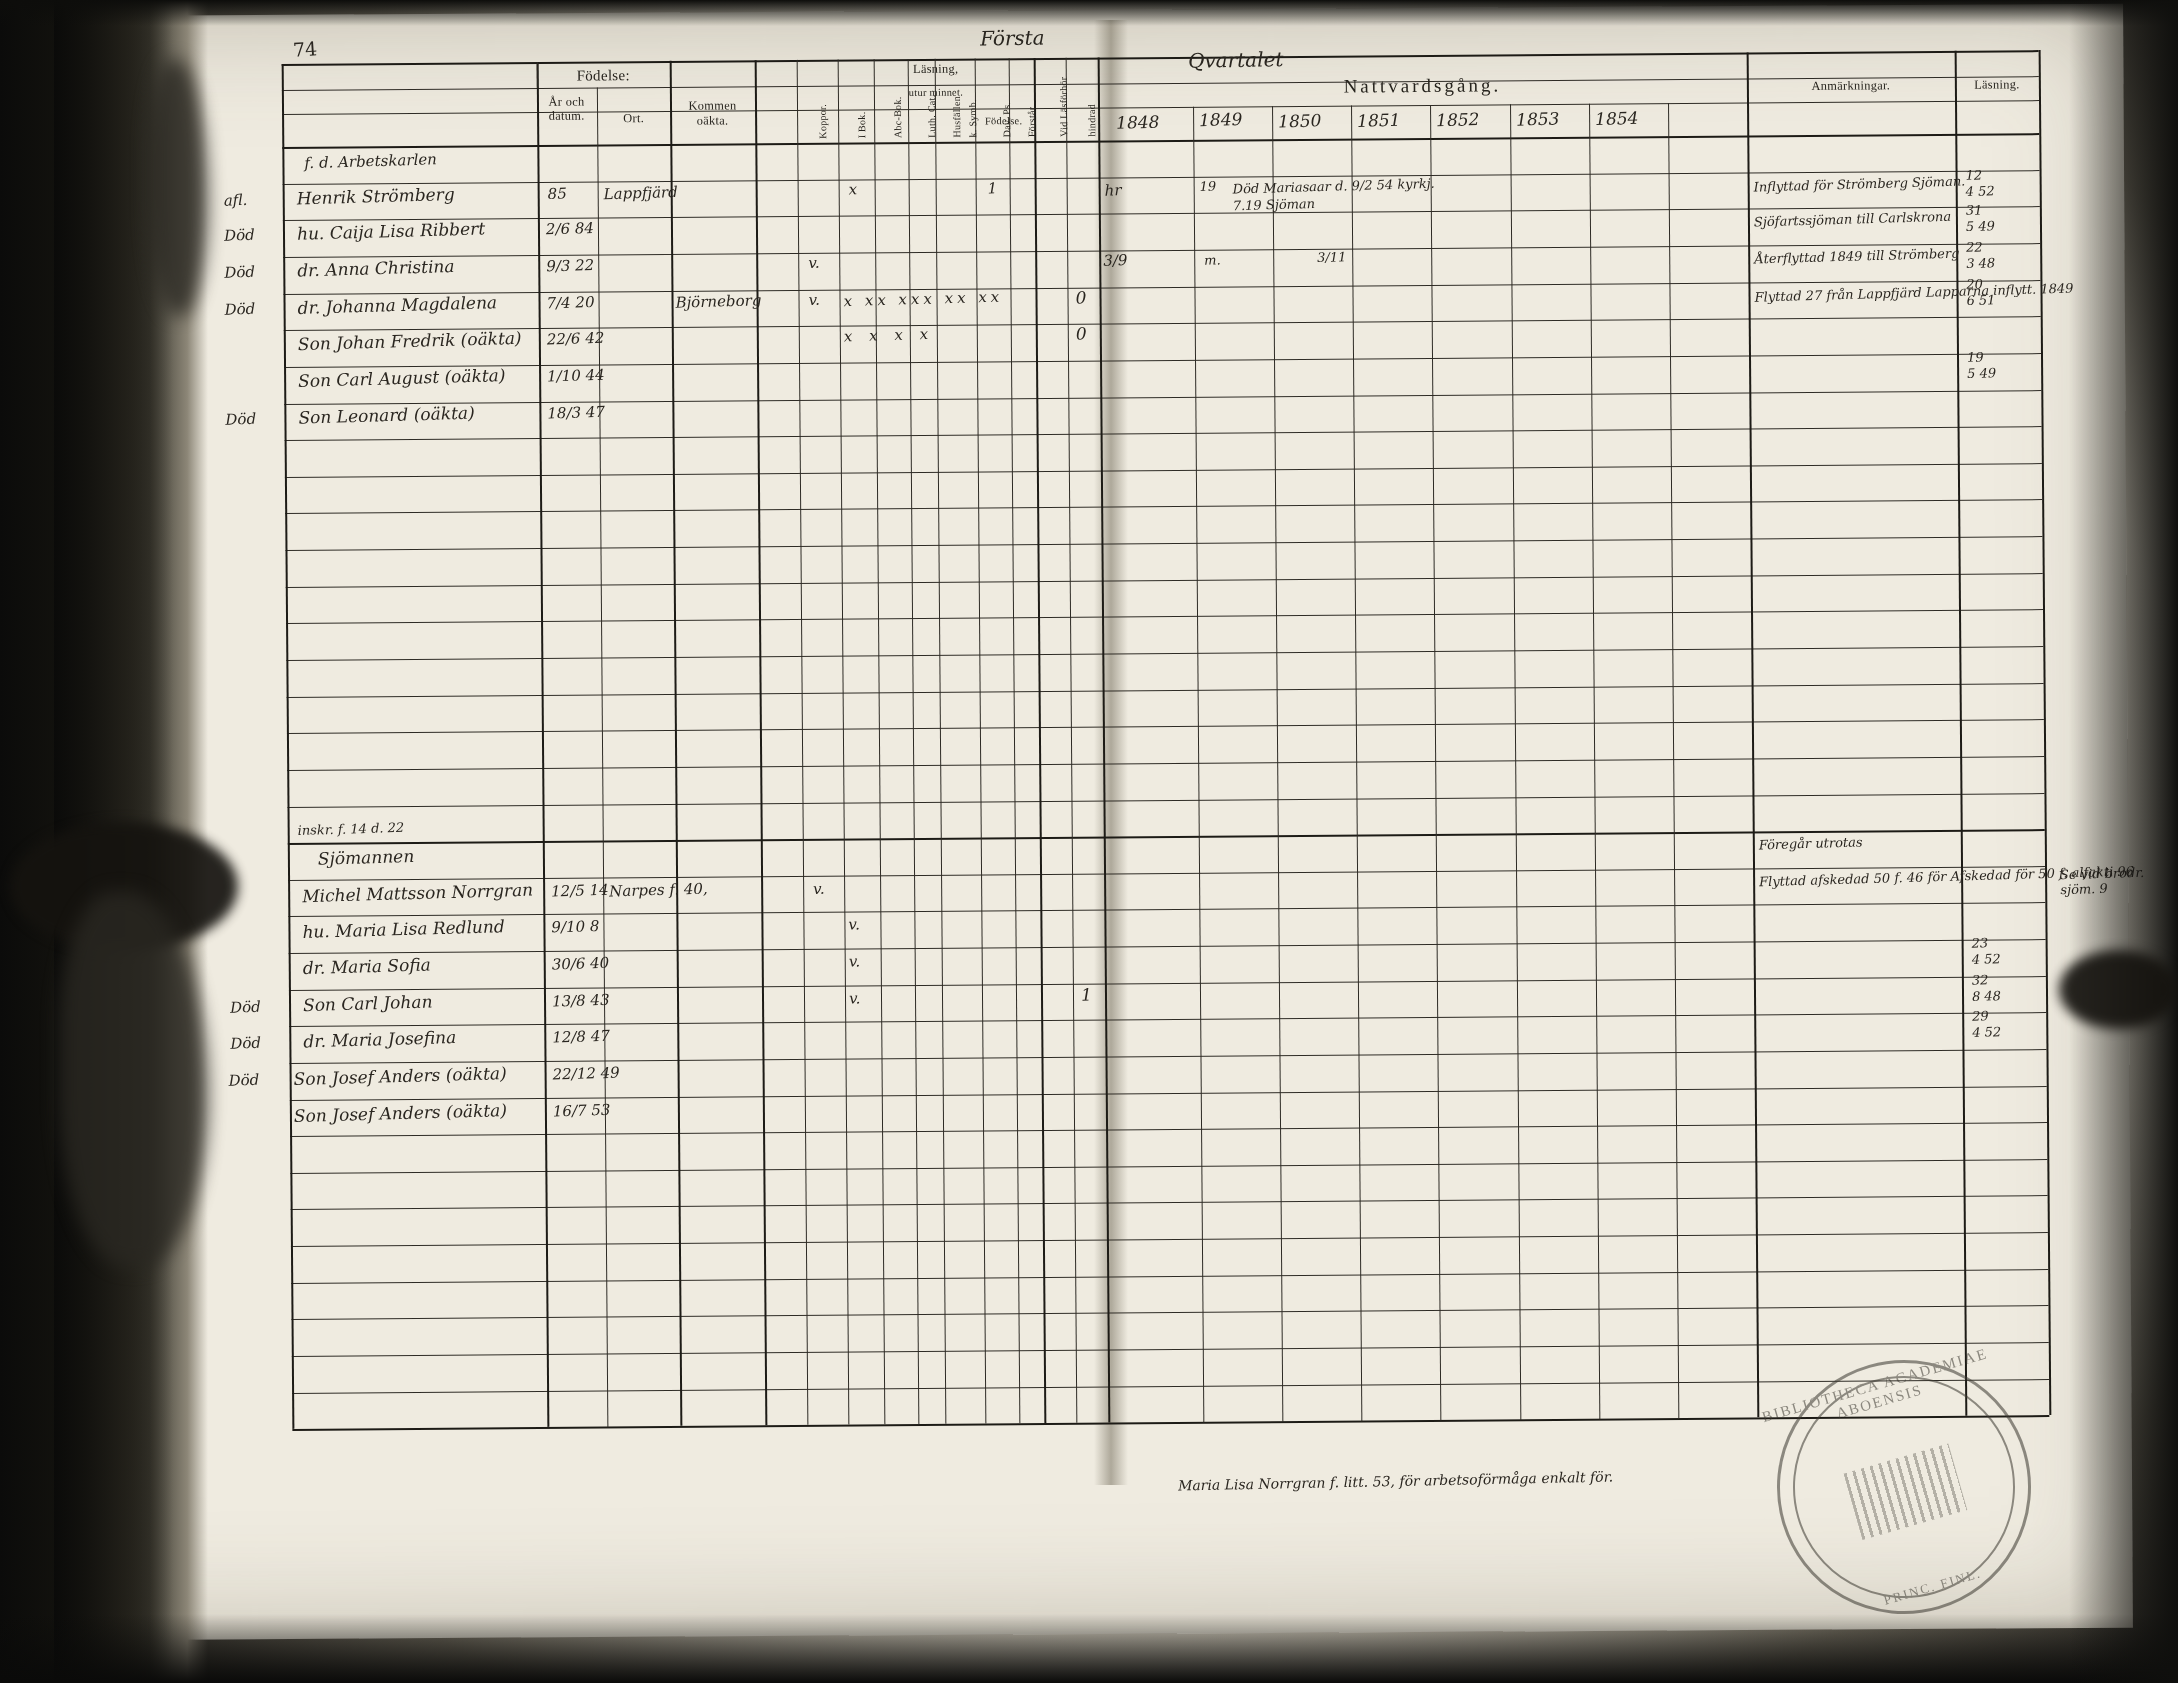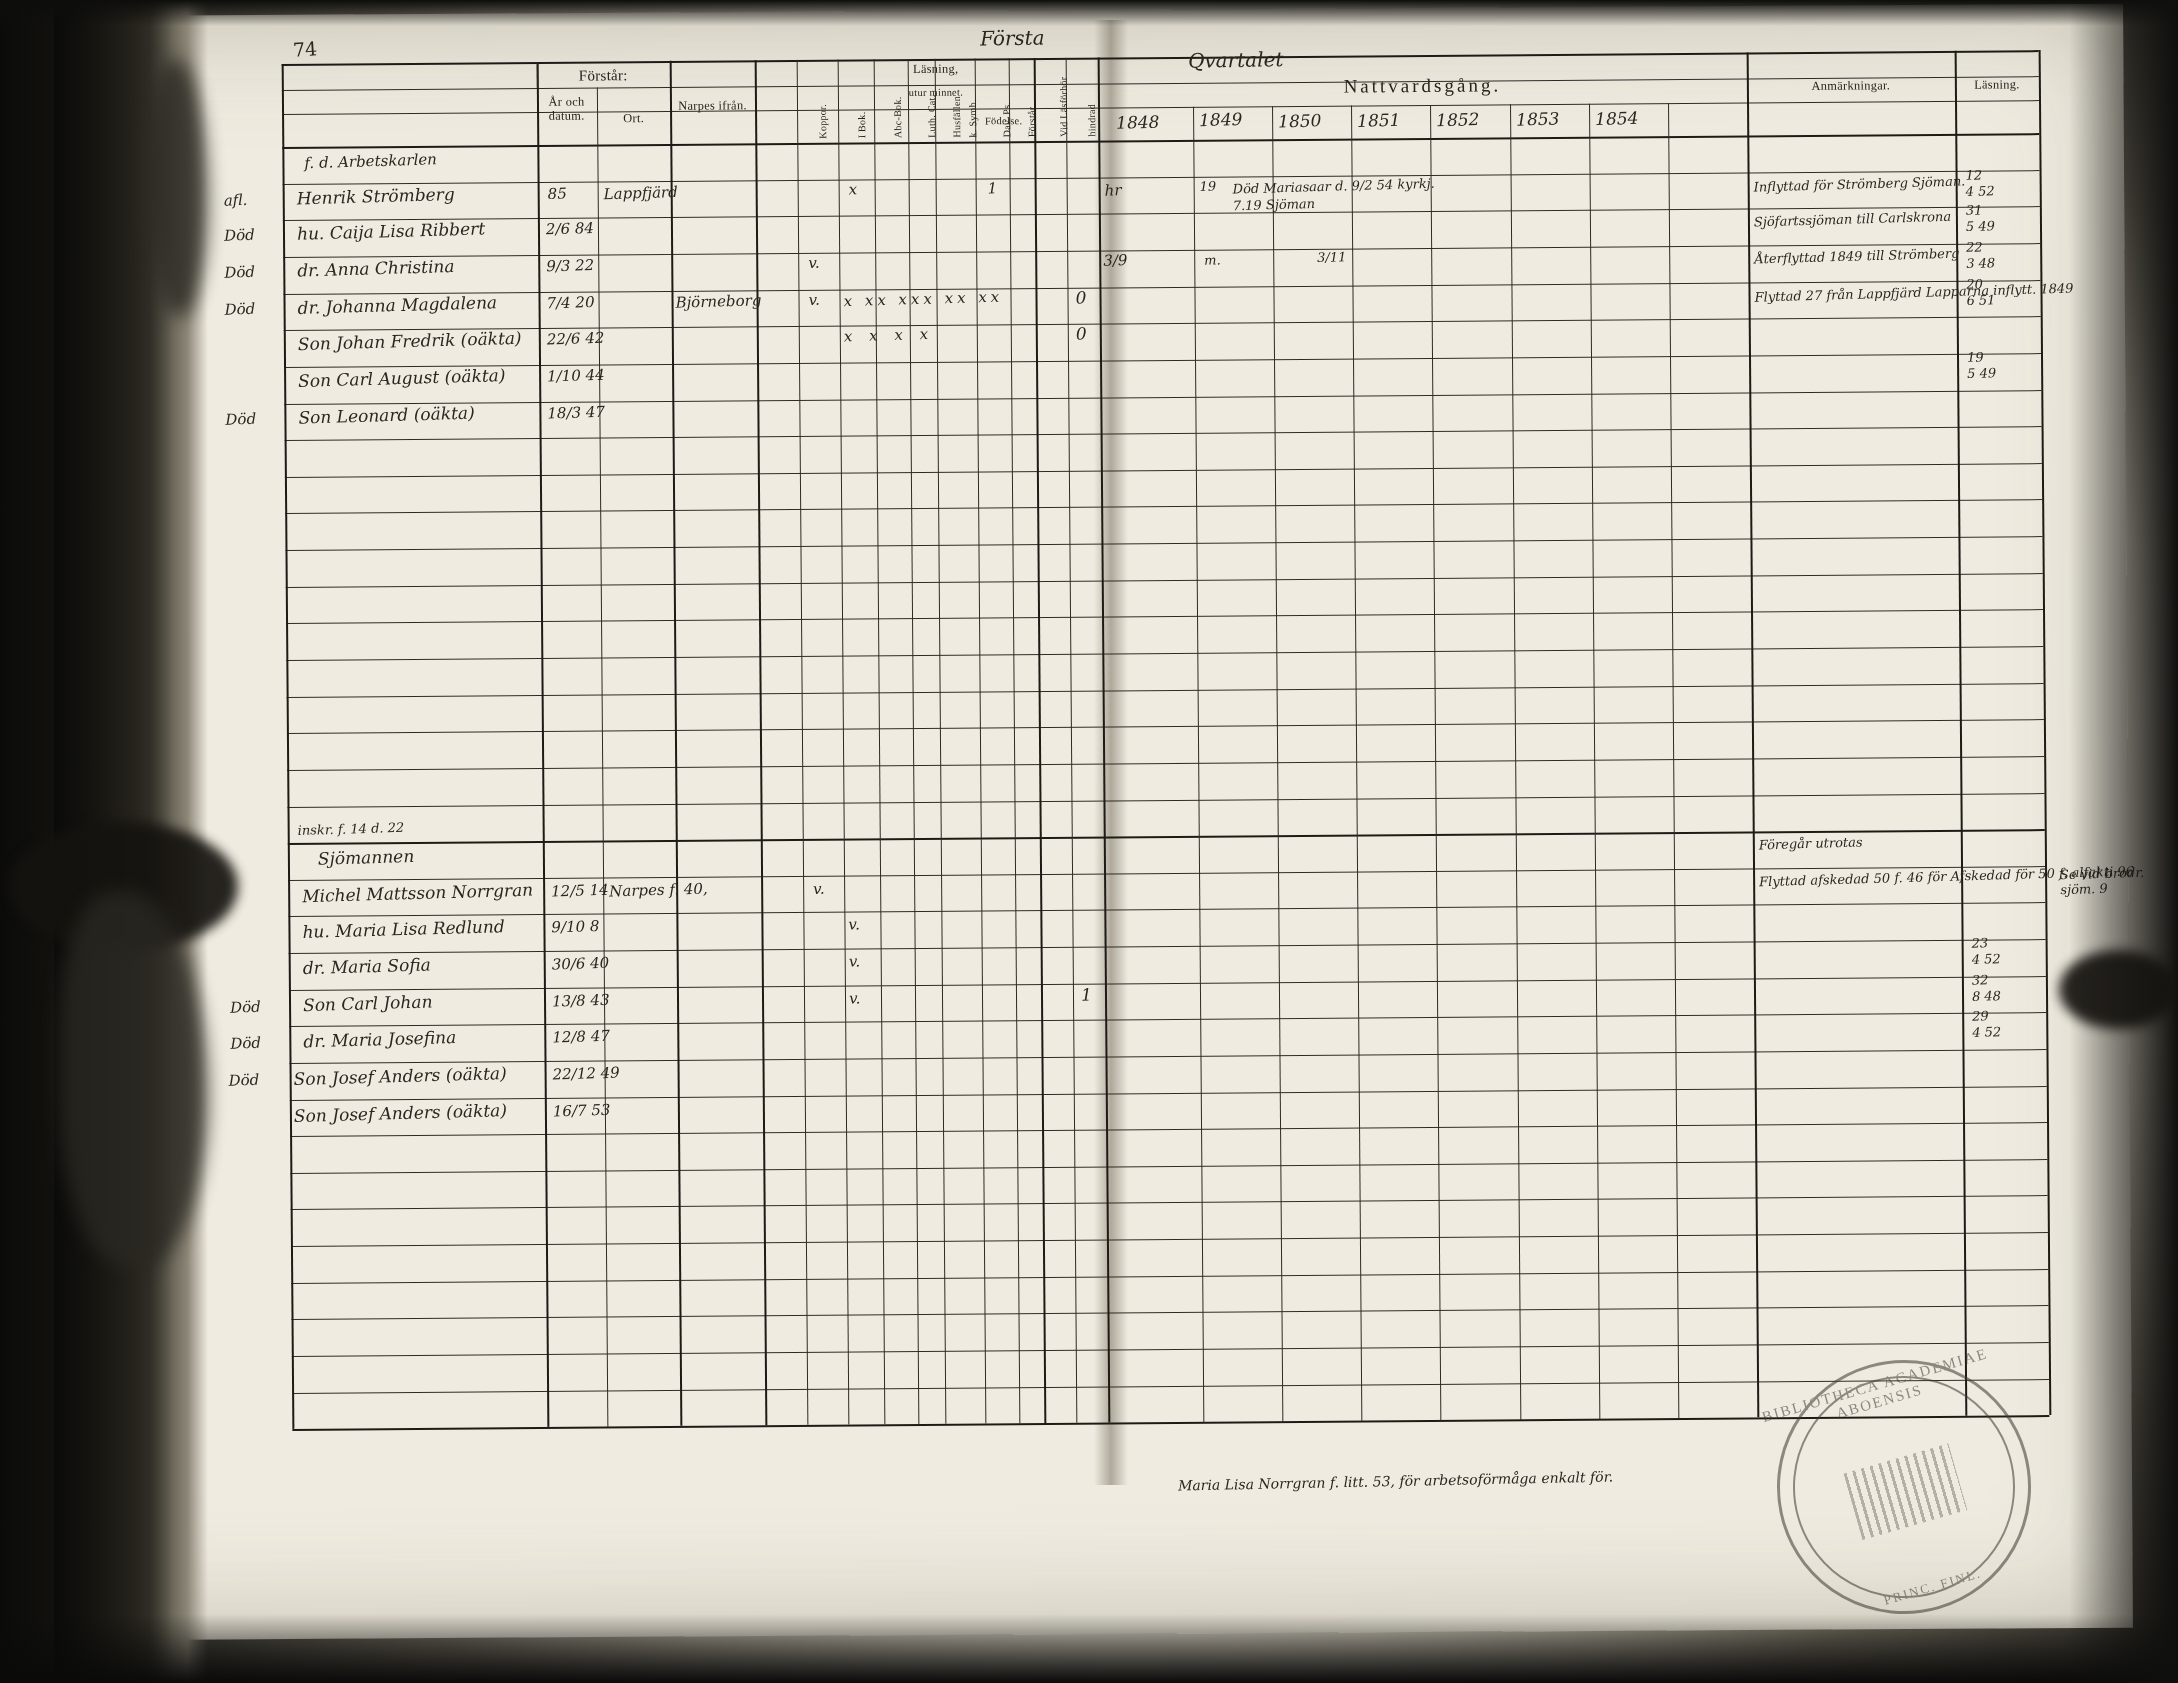--- a/index.html
+++ b/index.html
@@ -140,24 +140,24 @@
     <div class="ln v" style="left:990px;top:50px;height:1316px;"></div>
     <div class="ln v" style="left:1069px;top:50px;height:1316px;"></div>
     <div class="ln v" style="left:1148px;top:50px;height:1316px;"></div>
     <div class="ln v" style="left:1228px;top:50px;height:1316px;"></div>
     <div class="ln v" style="left:1307px;top:50px;height:1316px;"></div>
     <div class="ln v" style="left:1386px;top:50px;height:1316px;"></div>
     <div class="ln v vthick" style="left:1465px;top:0;height:1365px;"></div>
     <div class="ln v vthick" style="left:1673px;top:0;height:1365px;"></div>
     <div class="ln v vthick" style="left:1757px;top:0;height:1365px;"></div>
 
-    <div class="hdr" style="left:255px;top:6px;width:133px;">Förstår:</div>
+    <div class="hdr" style="left:255px;top:6px;width:133px;">Födelse:</div>
     <div class="hdr small" style="left:257px;top:34px;width:55px;line-height:1.1;">År och datum.</div>
     <div class="hdr small" style="left:317px;top:51px;width:69px;">Ort.</div>
-    <div class="hdr small" style="left:390px;top:38px;width:81px;line-height:1.2;">Narpes ifrån.</div>
+    <div class="hdr small" style="left:390px;top:38px;width:81px;line-height:1.2;">Kommen oäkta.</div>
     <div class="hdr vert tiny" style="left:535px;top:79px;">Koppor.</div>
     <div class="hdr small" style="left:556px;top:4px;width:196px;">Läsning,</div>
     <div class="hdr tiny" style="left:556px;top:28px;width:196px;">utur minnet.</div>
     <div class="hdr vert tiny" style="left:574px;top:79px;">I Bok.</div>
     <div class="hdr vert tiny" style="left:610px;top:79px;">Abc-Bok.</div>
     <div class="hdr vert tiny" style="left:644px;top:79px;">Luth. Cat.</div>
     <div class="hdr vert tiny" style="left:669px;top:79px;">Husfällen</div>
     <div class="hdr vert tiny" style="left:685px;top:79px;">k. Symb.</div>
     <div class="hdr tiny" style="left:693px;top:57px;width:57px;">Födelse.</div>
     <div class="hdr vert tiny" style="left:744px;top:79px;">Förstår</div>

